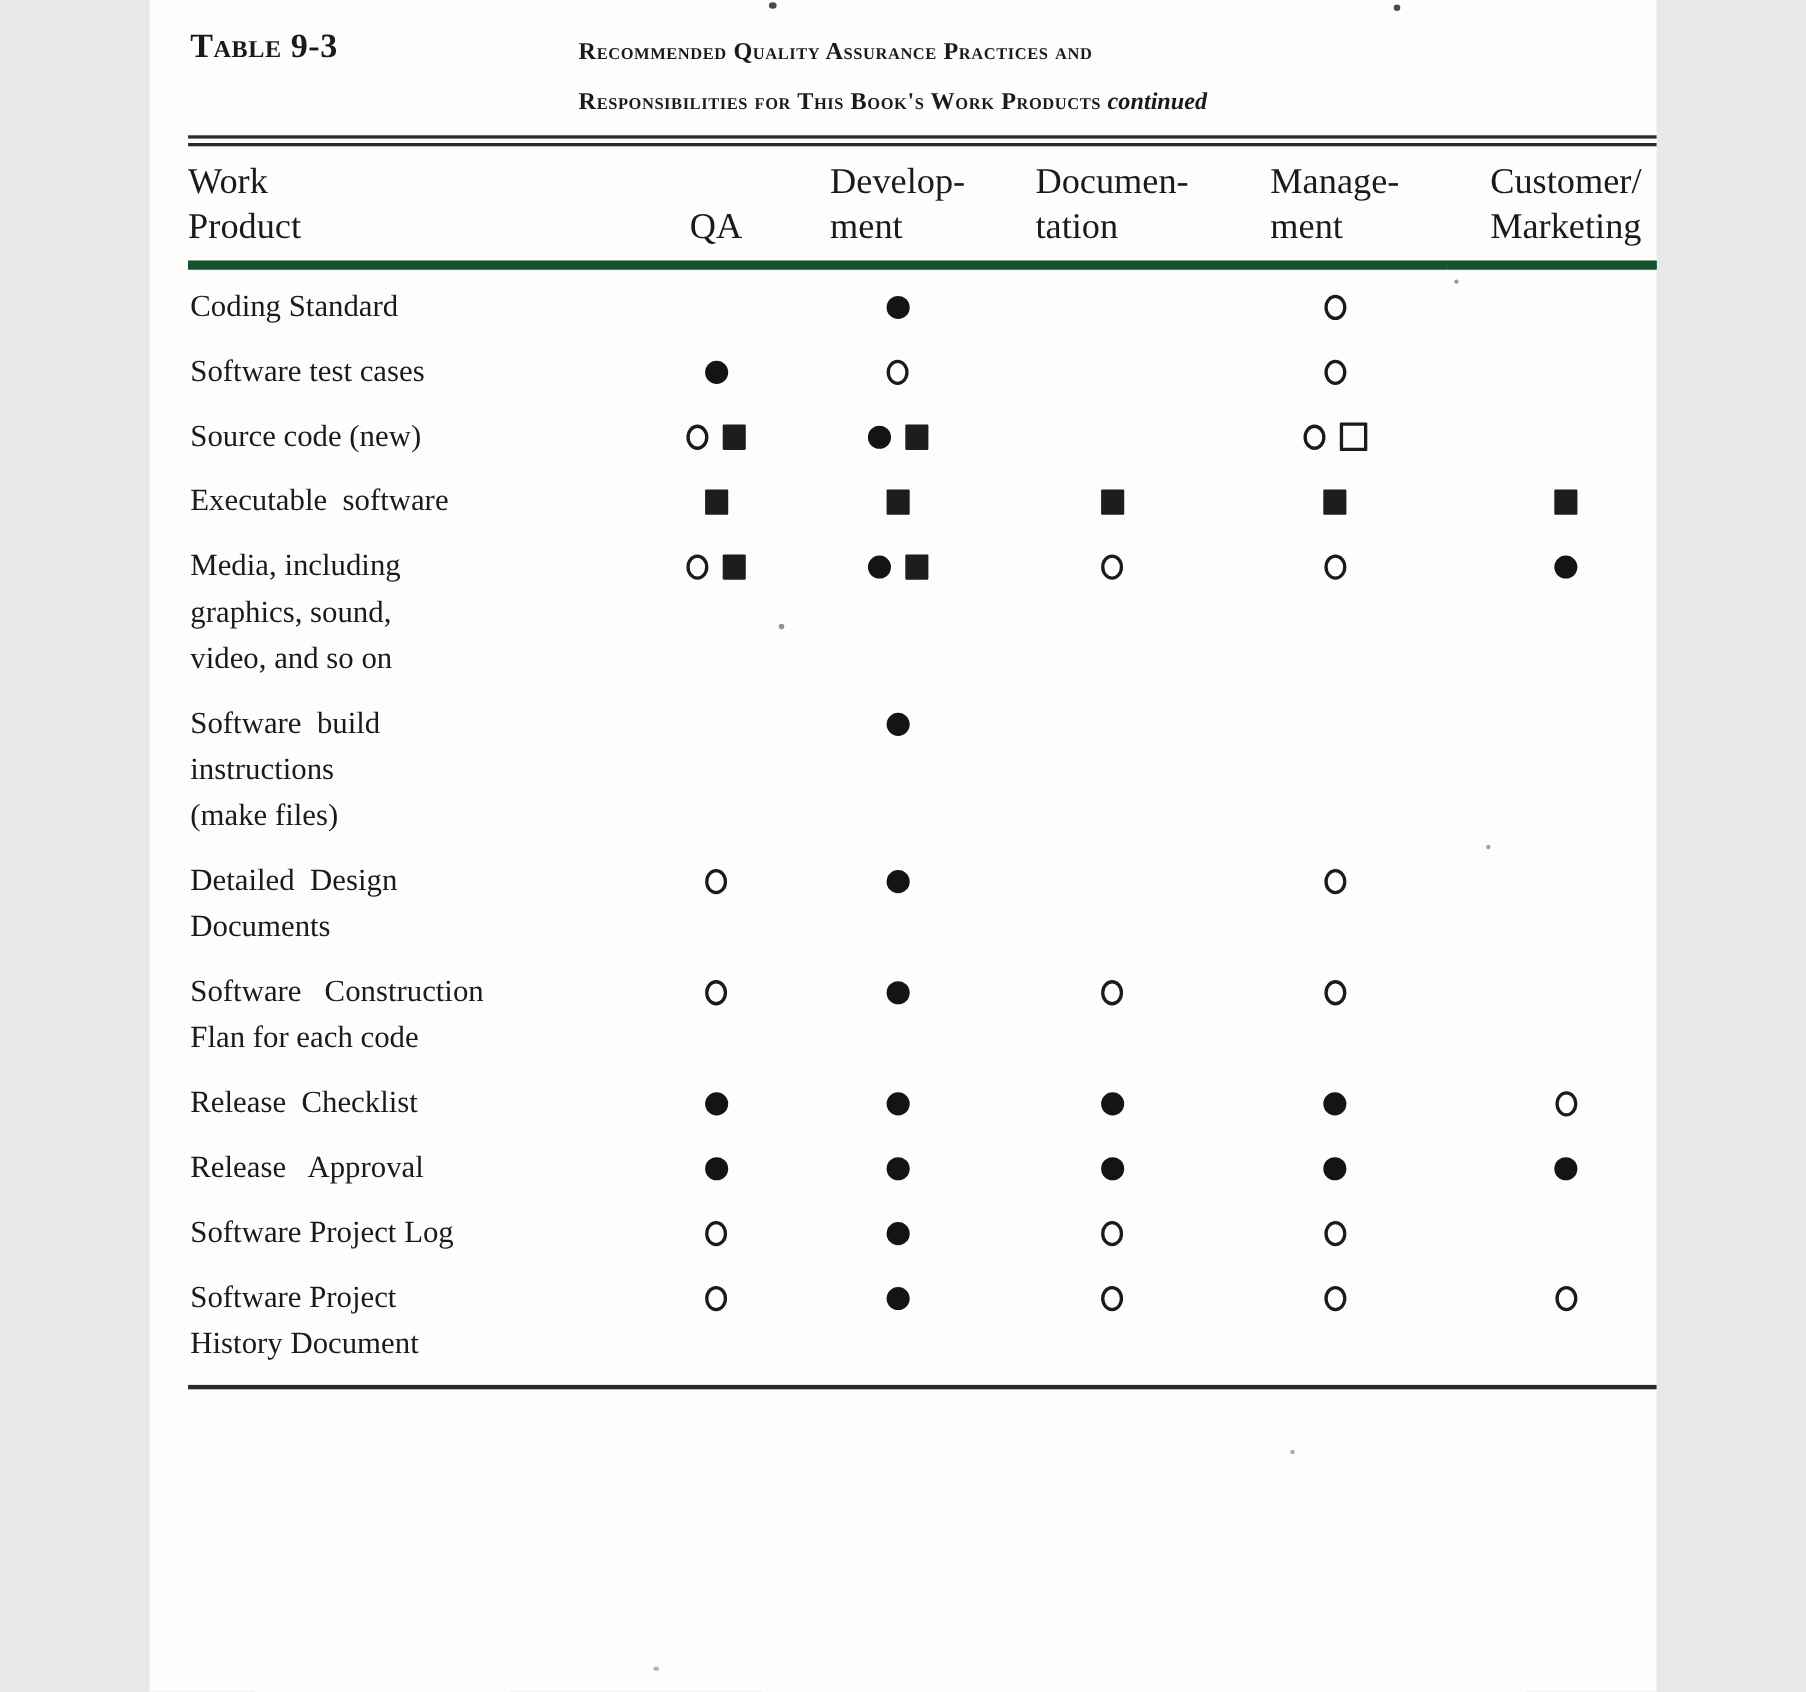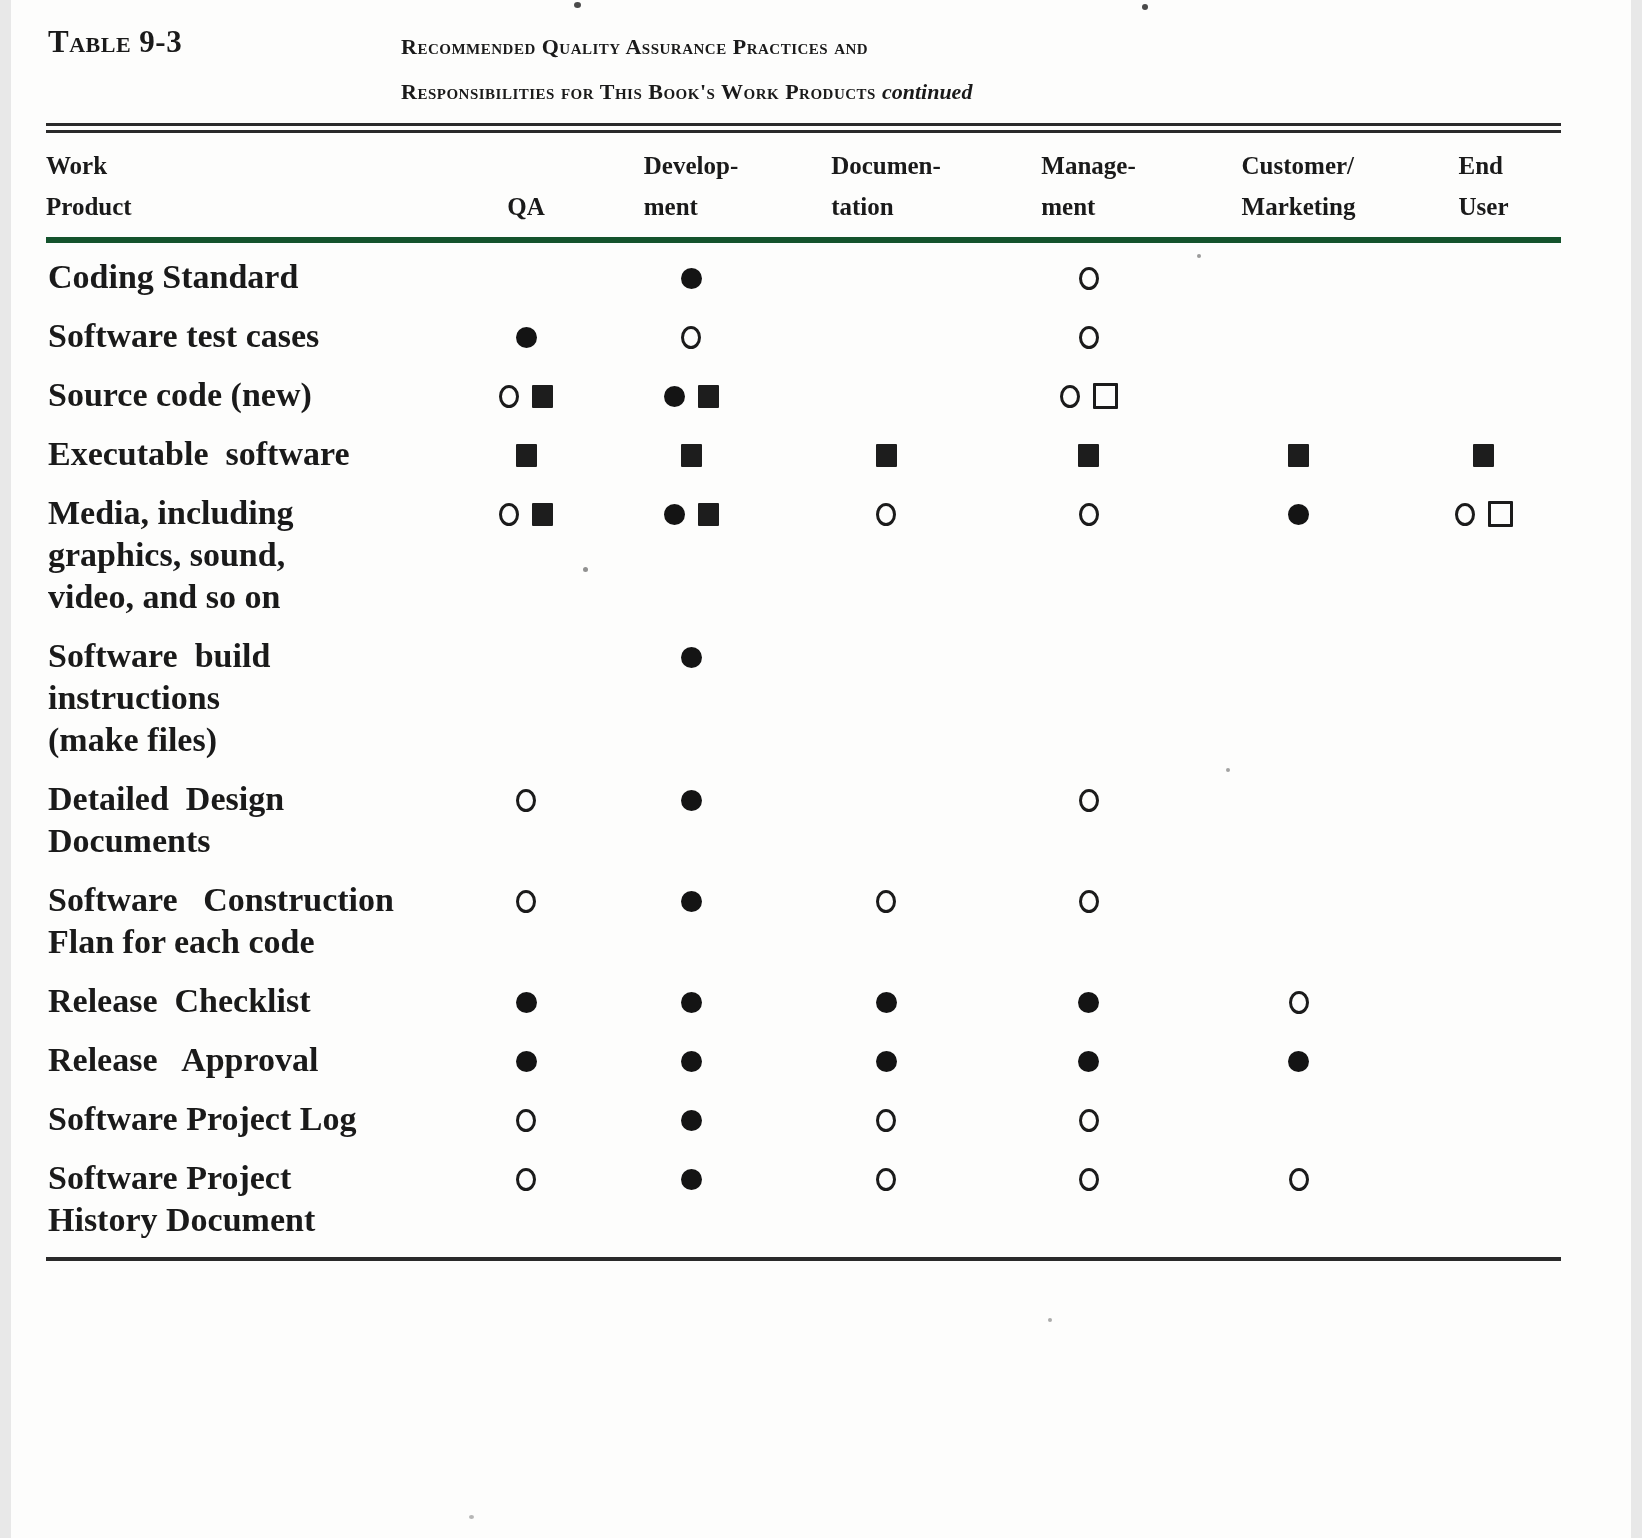--- a/index.html
+++ b/index.html
@@ -1,18 +1,18 @@
 <!DOCTYPE html>
 <html><head>
 <meta charset="utf-8">
 <style>
   html,body{margin:0;padding:0;background:#e8e8e8;}
   .page{
     position:relative;
-    width:1620px;height:1538px;
+    width:1370px;height:1538px;
     margin:0 auto;
     background:#fdfdfc;
     color:#1a1a1a;
     font-family:"Liberation Serif","DejaVu Serif",serif;
     overflow:hidden;
   }
   
   .title-block{
     display:flex;
     align-items:flex-start;
@@ -47,33 +47,33 @@
   }
   col.c-label{width:410px;}
   col.c-qa{width:140px;}
   col.c-dev{width:190px;}
   col.c-doc{width:200px;}
   col.c-mgmt{width:205px;}
   col.c-cust{width:215px;}
   col.c-end{width:155px;}
   thead th{
     vertical-align:bottom;
-    font-weight:bold;
-    font-size:25px;
+    font-weight:normal;
+    font-size:33px;
     line-height:41px;
     padding:12px 0 10px 0;
-    border-bottom:6px solid #14532d;
+    border-bottom:8px solid #14532d;
     text-align:center;
   }
   thead th.col-label{text-align:left;}
   thead .hwrap{display:inline-block;text-align:left;white-space:pre;}
   tbody th.row-label{
     text-align:left;
-    font-weight:bold;
-    font-size:34px;
+    font-weight:normal;
+    font-size:28px;
     line-height:42px;
     vertical-align:top;
     white-space:pre;
     padding:9px 0 8px 2px;
   }
   tbody td.cell{
     text-align:center;
     vertical-align:top;
     line-height:42px;
     padding:9px 0 8px 0;

